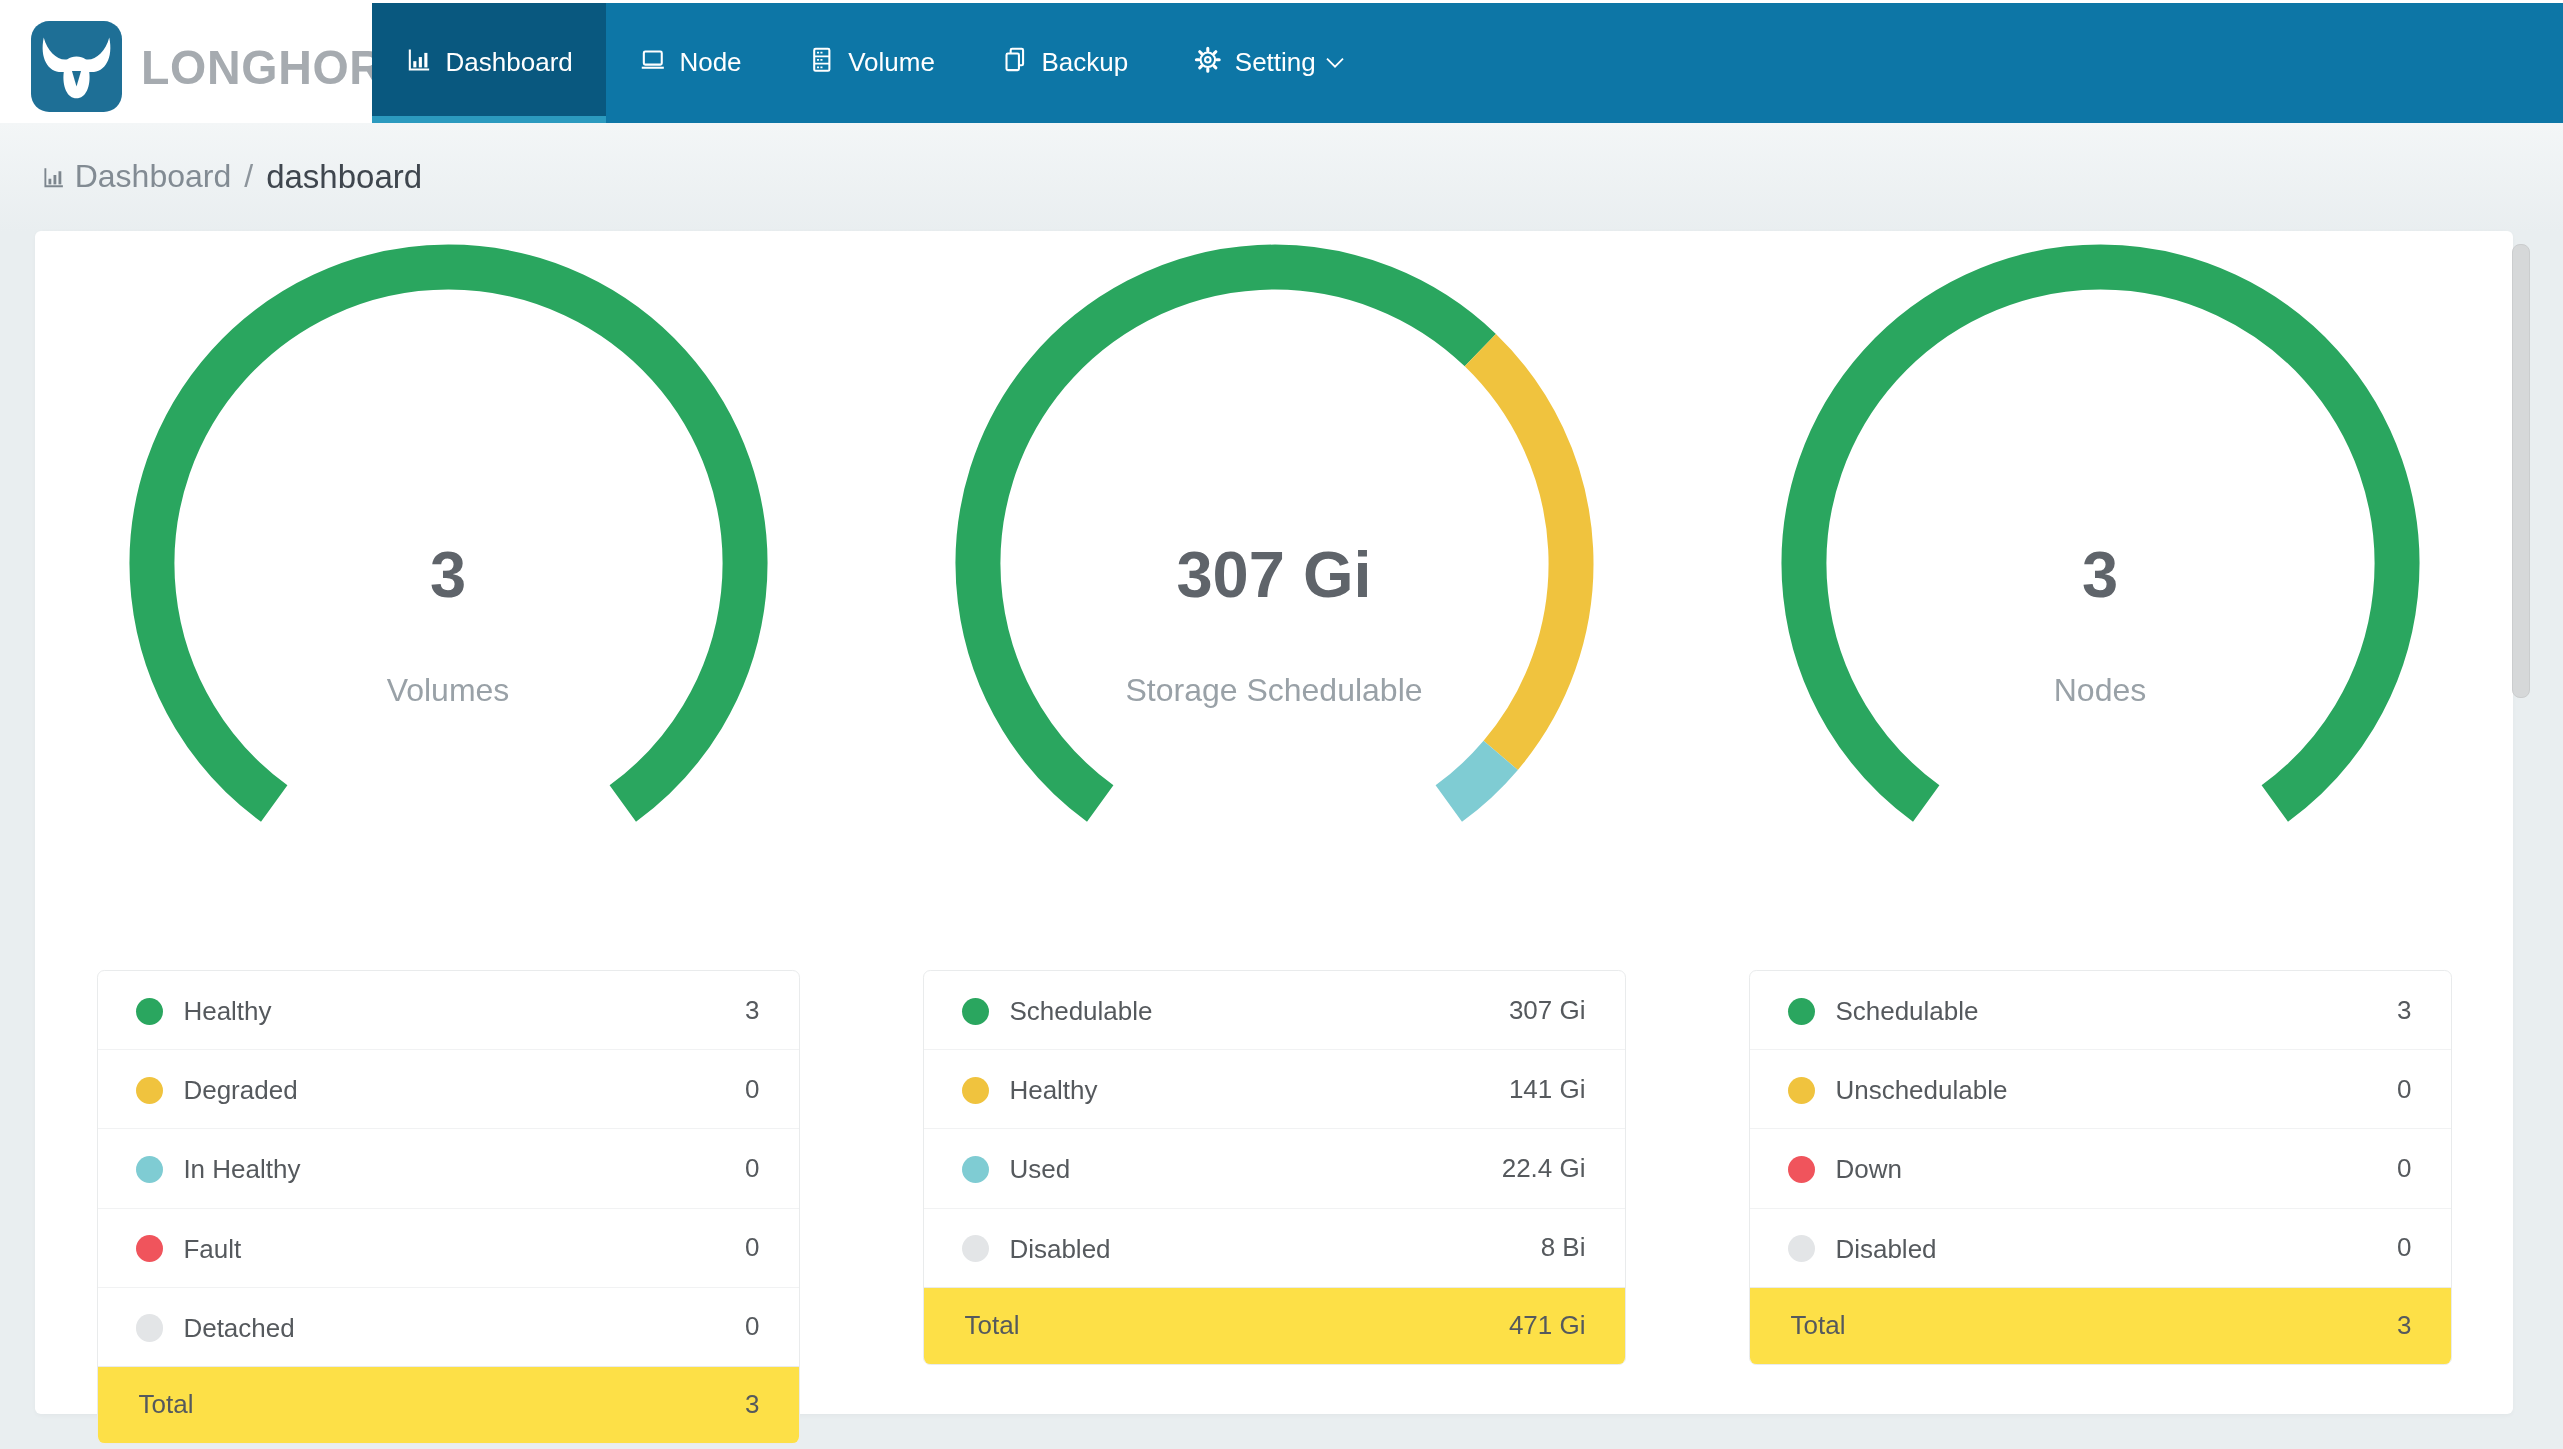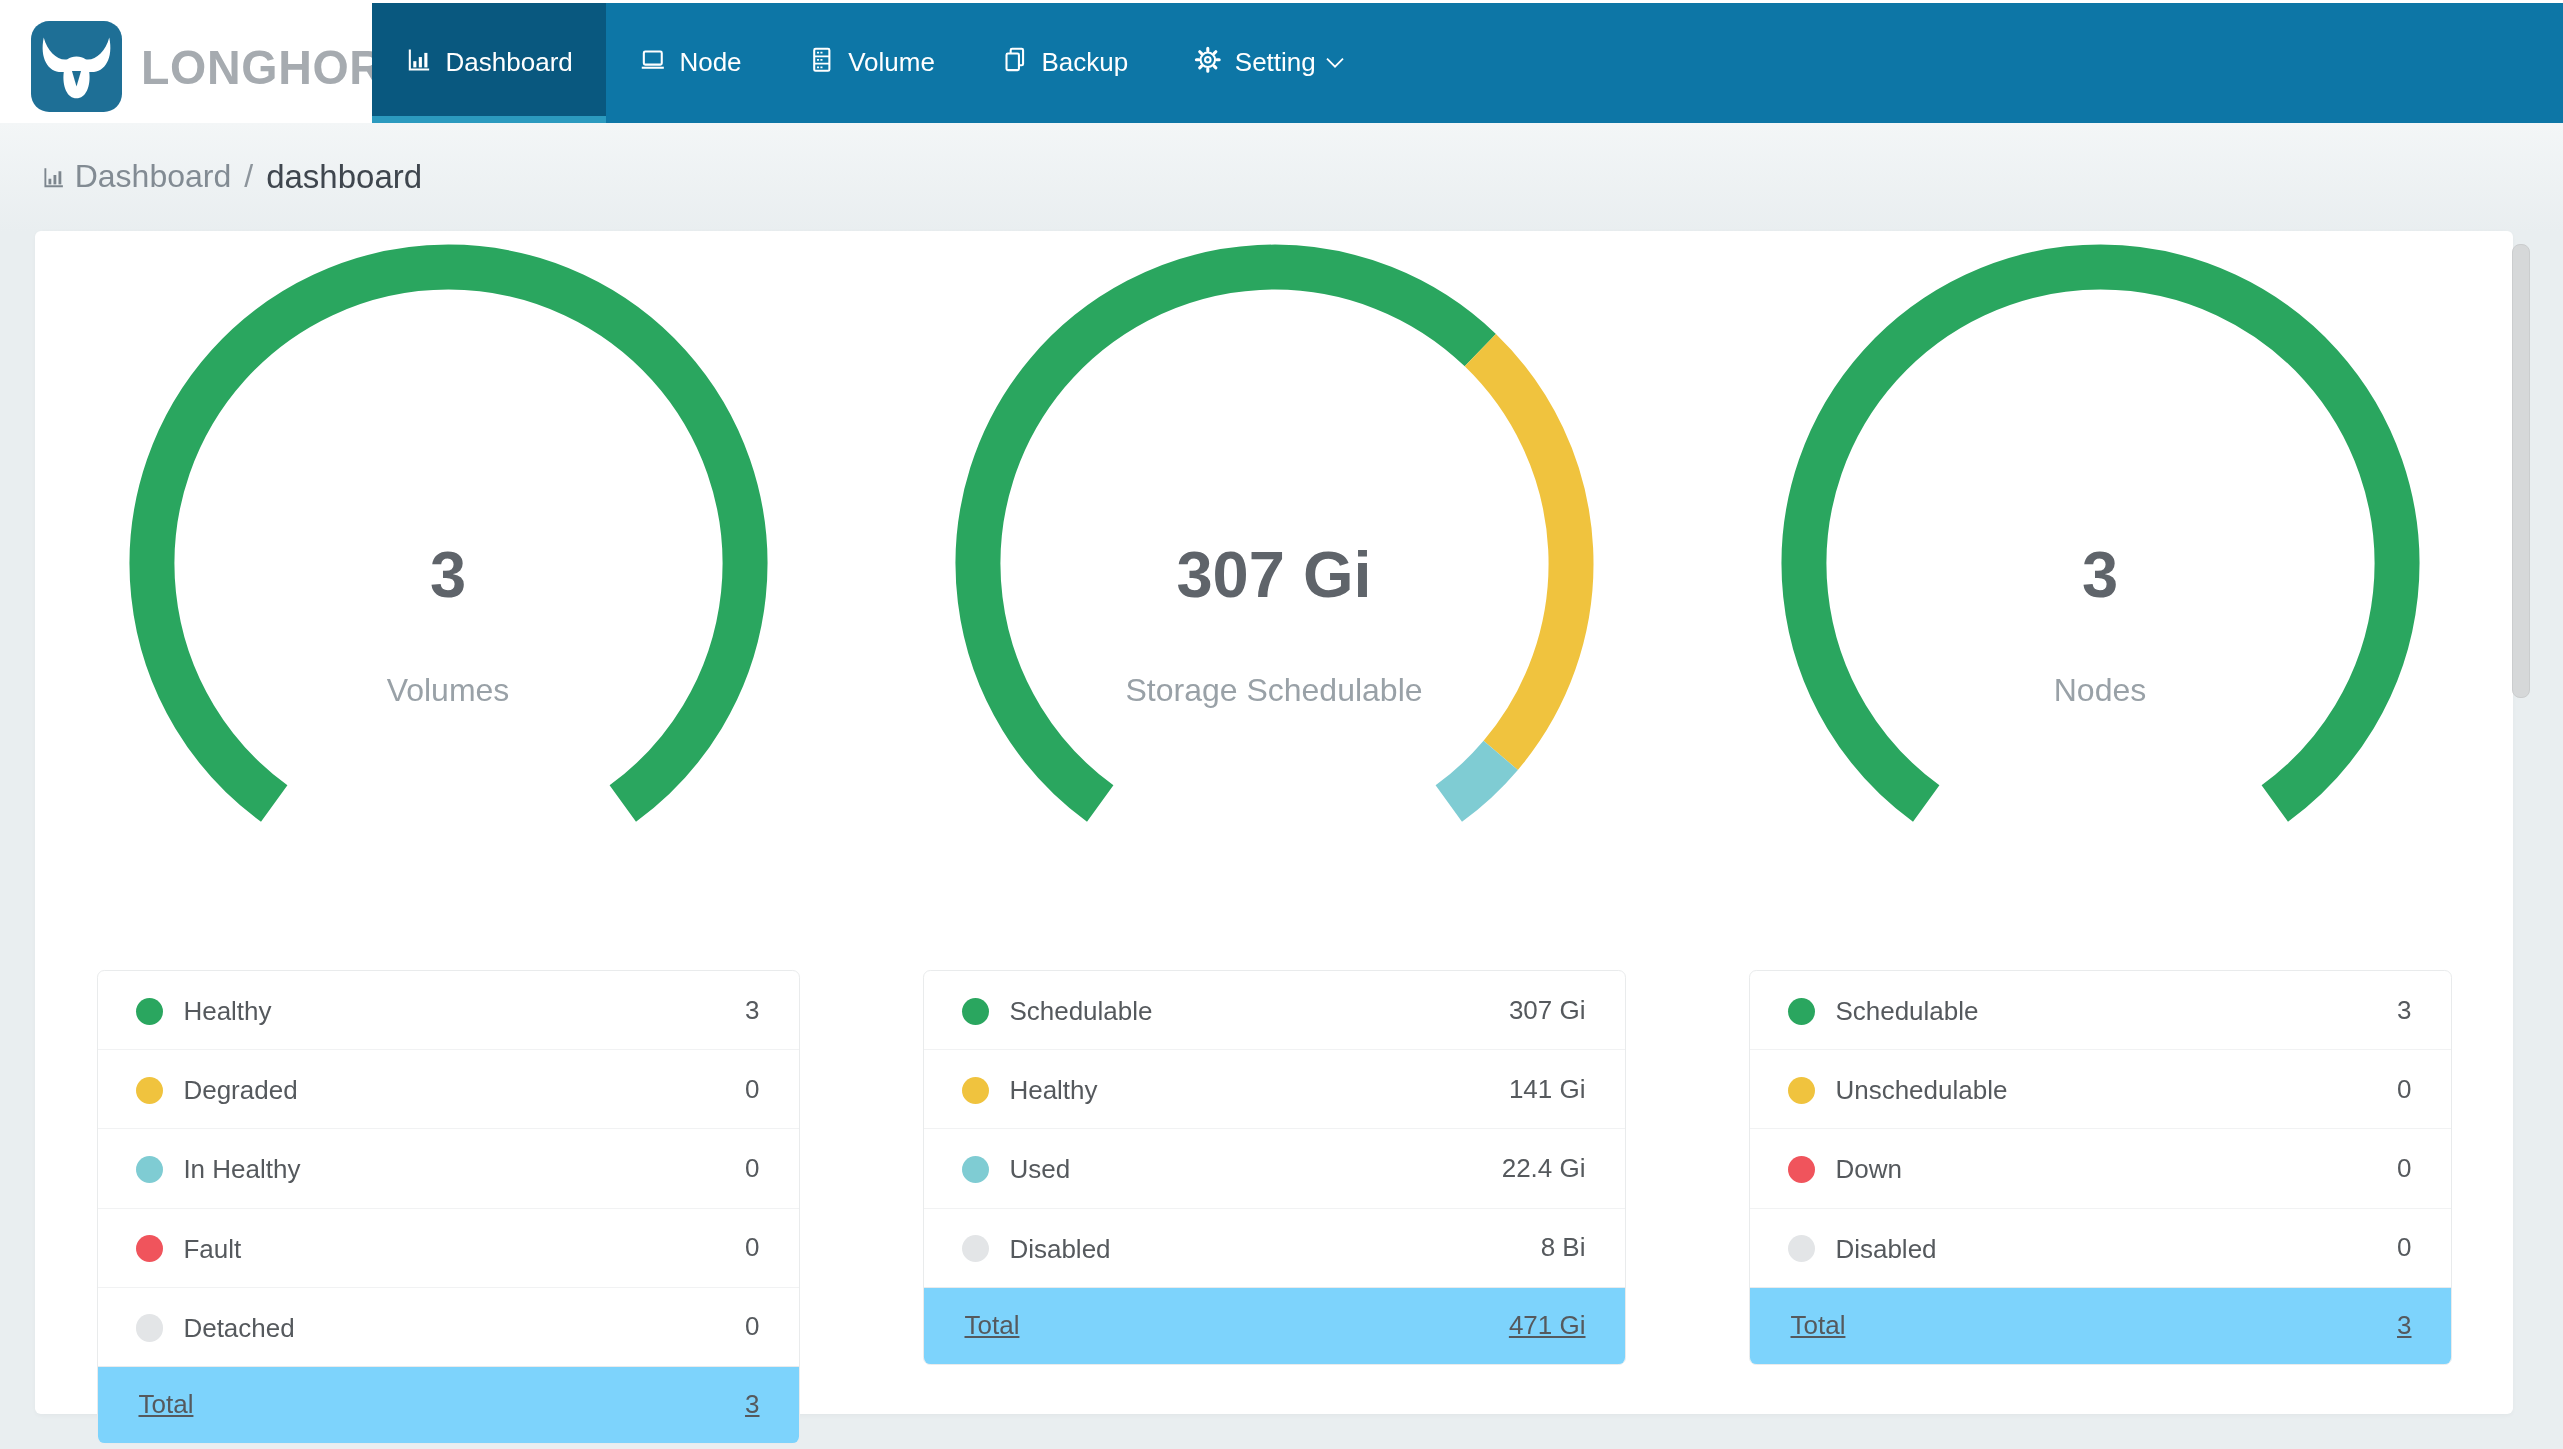--- a/index.html
+++ b/index.html
@@ -57,21 +57,21 @@
     font-size:32px;color:#99a1a7;line-height:29px;
   }
   
   .legend-box{
     width:701px;margin-top:120px;border:1.5px solid #e9ebec;border-radius:7.3px;
     overflow:hidden;background:#ffffff;flex:none;
   }
   .legend-box table{width:100%;border-collapse:collapse;font-size:26px;color:#55595d;}
   .legend-box tbody td{border-bottom:1.5px solid #f1f2f3;height:74px;}
   .legend-box tbody tr:last-child td{border-bottom:none;}
-  .legend-box tfoot td{height:74px;background:#7dd3fc;border-top:1.5px solid #e9ebec;text-decoration:underline;}
+  .legend-box tfoot td{height:74px;background:#fde047;border-top:1.5px solid #e9ebec;}
   .lcell{padding-left:38px;line-height:74px;}
   .dot{display:inline-block;width:27.6px;height:27.6px;border-radius:50%;vertical-align:middle;margin-right:20.3px;background:#ccc;}
   .lbl{vertical-align:middle;}
   .vcell{text-align:right;padding-right:39px;}
   .tcell{padding-left:41px;}
   
   .scroll-thumb{
     position:absolute;left:2512px;top:244px;width:16px;height:452px;
     background:#d6d8d9;border:0.7px solid #cbcdce;border-radius:8px;
   }

